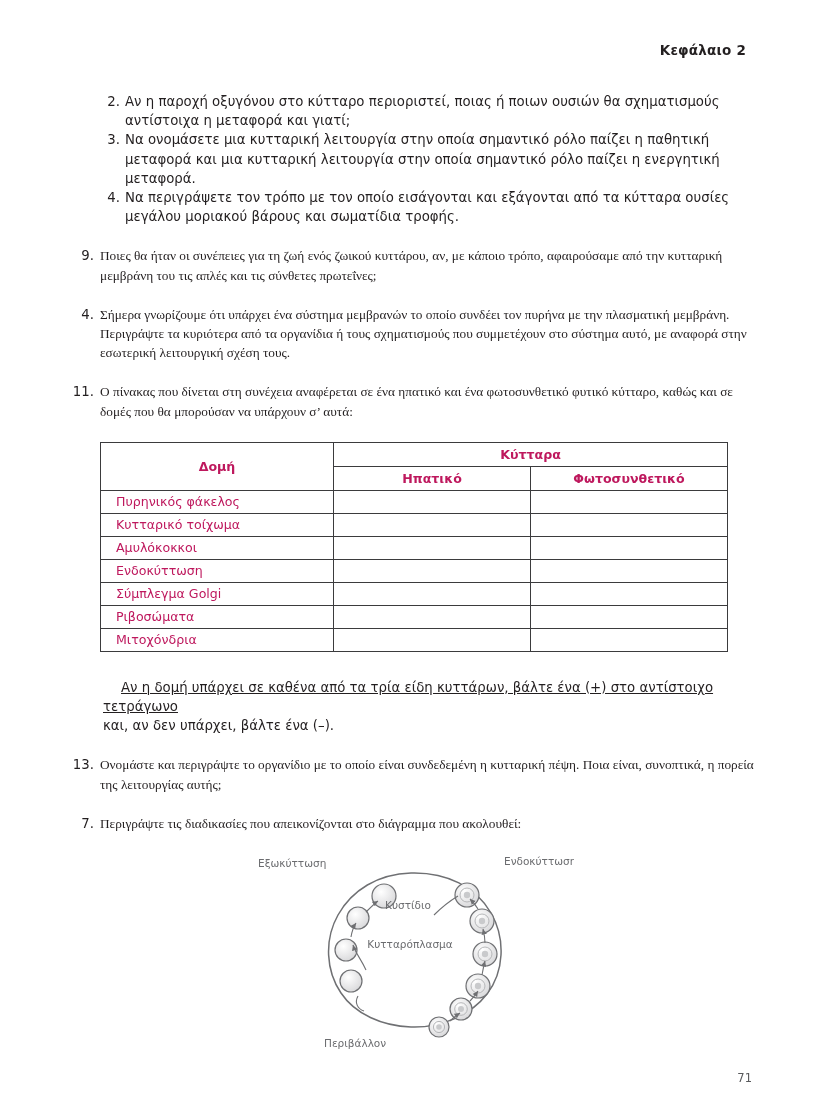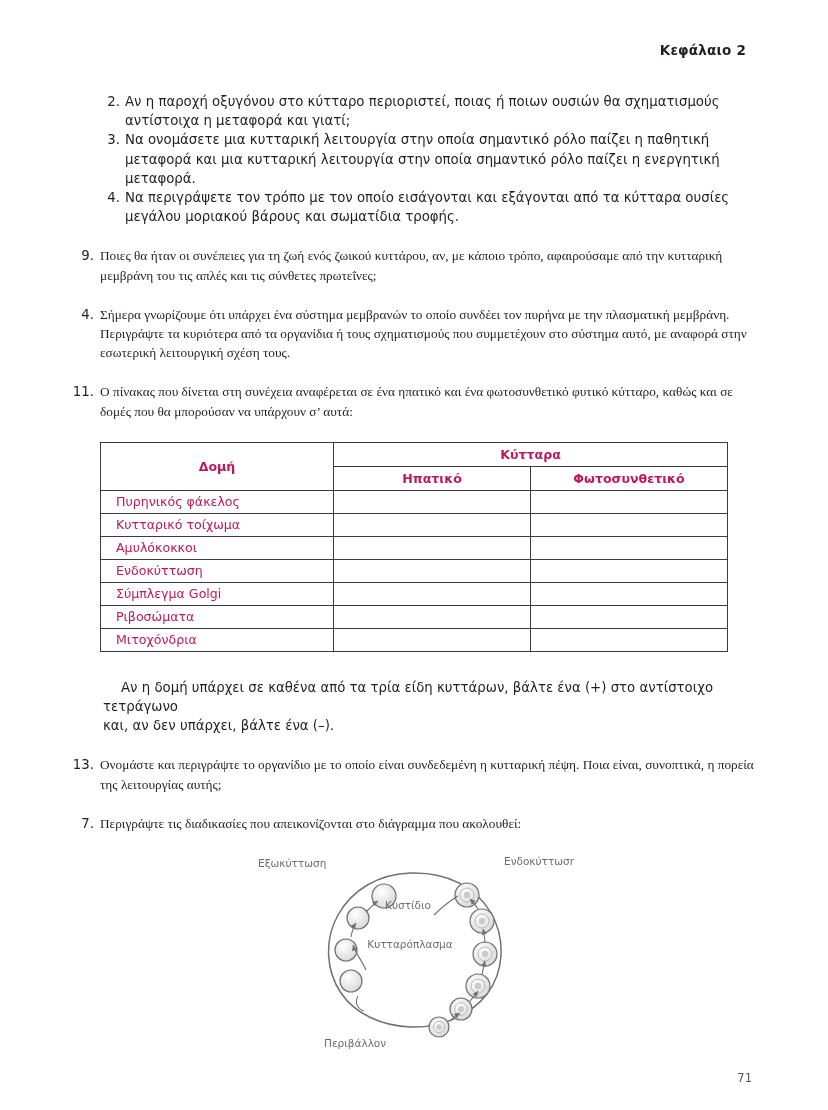--- a/index.html
+++ b/index.html
@@ -113,21 +113,21 @@
   }
   table.grid td.blank { height: 22px; }
 
   .post-table {
     margin: 26px 74px 0 103px;
     font-size: 13.3px;
     line-height: 19.2px;
     text-indent: 18px;
   }
   .post-table p { margin: 0; text-indent: 0; }
-  .post-table p.first { text-indent: 18px; }
+  .post-table p.first { text-indent: 18px; text-decoration: underline; }
 
   
   .figure {
     margin-top: 18px;
     display: flex;
     justify-content: center;
   }
   .figure svg { display: block; }
 
   .page-number {

